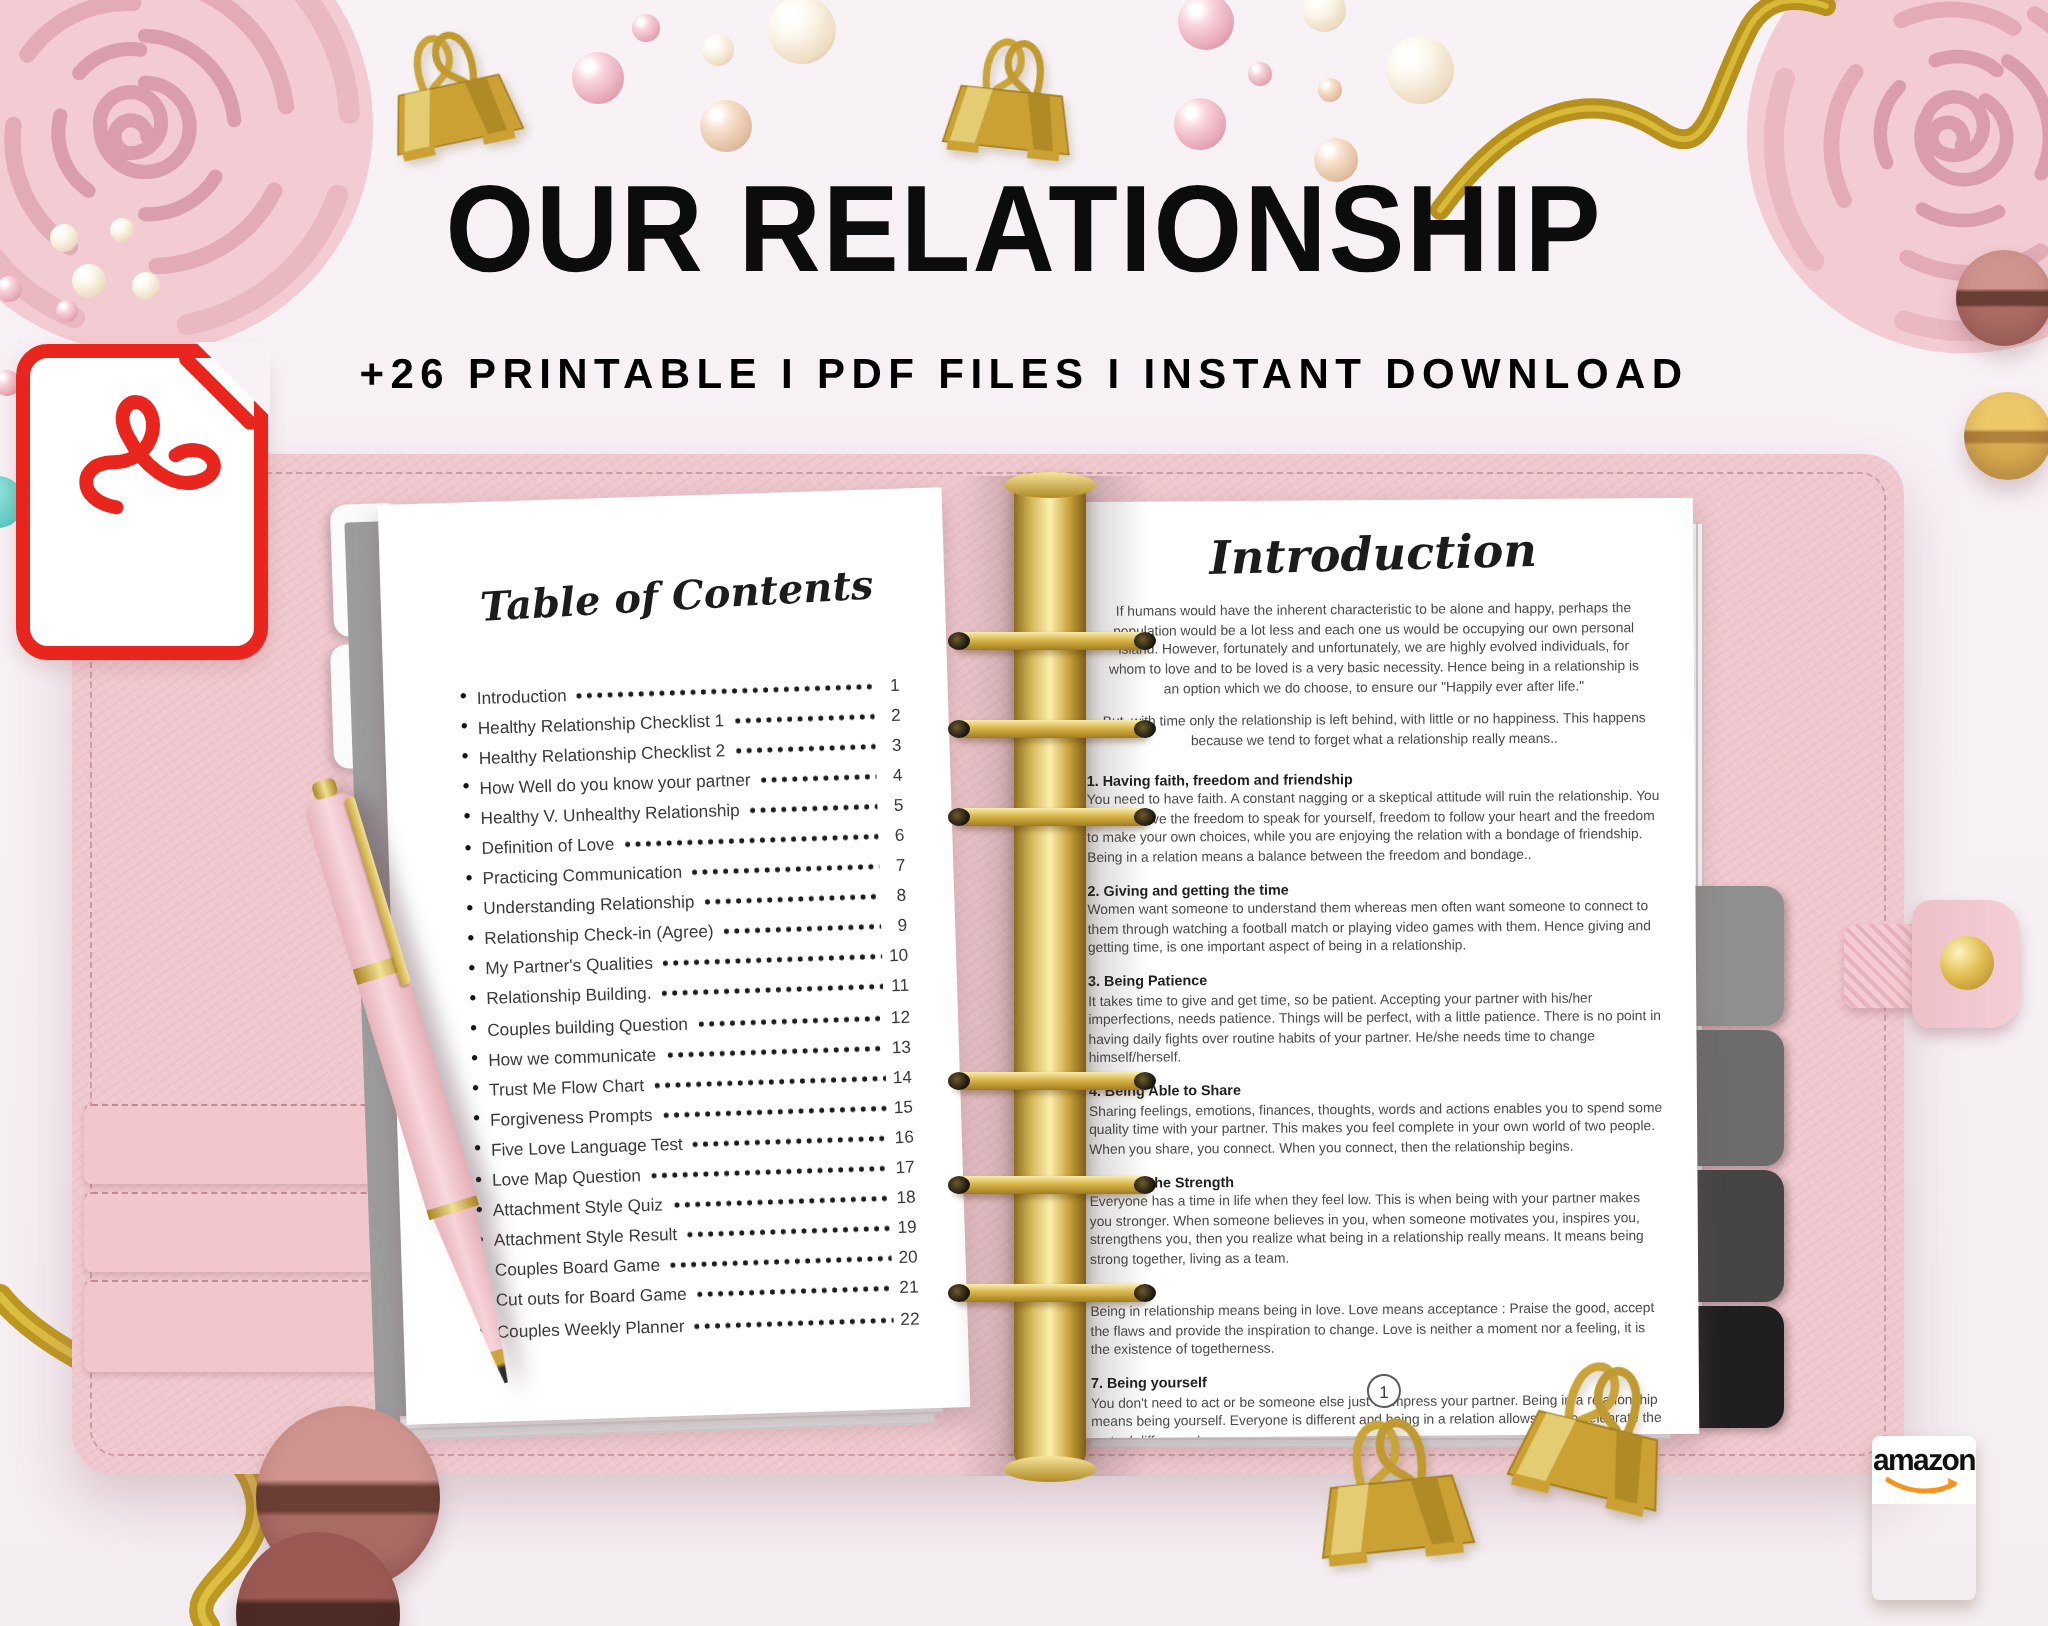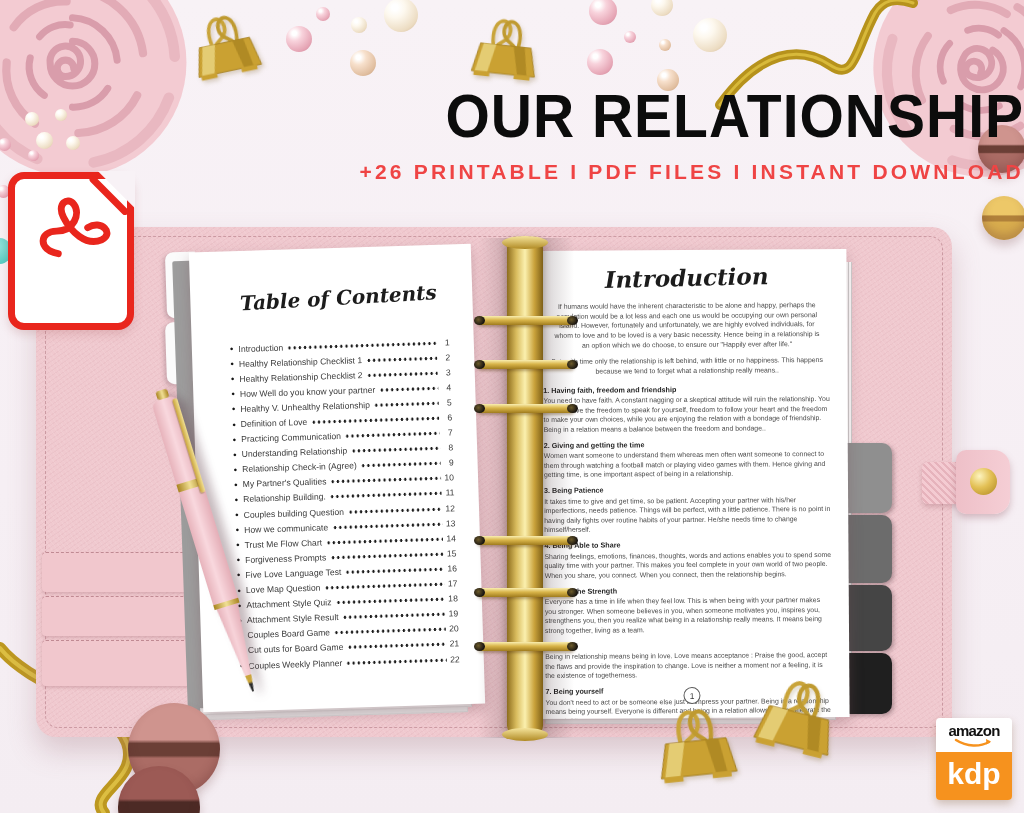--- a/index.html
+++ b/index.html
@@ -23,24 +23,24 @@
 
   .macaron { position:absolute; border-radius:50%; z-index:10;
     box-shadow:0 6px 10px rgba(120,70,70,.25), inset 0 -6px 10px rgba(90,40,40,.25); }
   .mac-rose { background:linear-gradient(180deg,#cf948e 0 40%,#6b3f36 44% 57%,#ab6c65 60% 100%); }
   .mac-maroon { background:linear-gradient(180deg,#9c5a55 0 40%,#4c2a25 44% 57%,#7d4640 60% 100%); }
   .mac-yellow { background:linear-gradient(180deg,#edc868 0 42%,#b0813a 46% 56%,#d9ad4e 60% 100%); }
   .teal-dot { position:absolute; left:-14px; top:238px; width:26px; height:26px; border-radius:50%;
     background:radial-gradient(circle at 35% 30%, #9fe8e2, #3ec2b8); z-index:3; }
 
   
-  .title-wrap { position:absolute; left:0; top:86px; width:1024px; text-align:right; z-index:3; }
+  .title-wrap { position:absolute; left:0; top:86px; width:1024px; text-align:center; z-index:3; }
   .main-title { font-size:57px; font-weight:700; letter-spacing:1px; color:#0c0c0c;
     transform:scaleY(1.08); line-height:1.05; }
-  .sub-title  { margin-top:14px; font-size:21px; font-weight:700; letter-spacing:3.2px; color:#ef4444; }
+  .sub-title  { margin-top:30px; font-size:21px; font-weight:700; letter-spacing:3.2px; color:#000000; }
 
   
   .pdf-badge { position:absolute; left:8px; top:172px; width:126px; height:158px;
     background:#ffffff; border:7px solid #e9261d; border-radius:16px; z-index:12;
     box-shadow:0 4px 10px rgba(150,60,60,.18); }
   .pdf-cut  { position:absolute; top:-8px; right:-8px; width:38px; height:38px;
     background:#f8f2f6; clip-path:polygon(2% 0, 100% 0, 100% 98%); }
   .pdf-diag { position:absolute; top:13px; right:-8px; width:52px; height:7px;
     background:#e9261d; border-radius:4px; transform:rotate(45deg); }
   .pdf-logo { position:absolute; left:10px; top:14px; width:96px; height:78px; }
@@ -137,21 +137,21 @@
   .pen-band { height:8px; background:linear-gradient(90deg,#a8831f,#f1e095,#a8831f); }
   .pen-barrel { height:118px; background:linear-gradient(90deg,#e7b3bb,#f9d8de 45%,#e4aeb7); }
   .pen-band2 { height:5px; background:linear-gradient(90deg,#a8831f,#f1e095,#a8831f); }
   .pen-nose { height:72px; background:linear-gradient(90deg,#e2aab3,#f7d3d9 45%,#dfa6b0);
     clip-path:polygon(8% 0, 92% 0, 62% 100%, 38% 100%); }
   .pen-tip { width:10px; height:17px; margin:0 auto;
     background:linear-gradient(#caa53c 0 40%, #2c2c2c 55%);
     clip-path:polygon(18% 0, 82% 0, 58% 100%, 42% 100%); }
 
   
-  .kdp-badge { position:absolute; left:936px; top:718px; width:76px; height:82px; z-index:12;
+  .kdp-badge { position:absolute; left:936px; top:718px; width:52px; height:82px; z-index:12;
     border-radius:4px; overflow:hidden; box-shadow:0 4px 8px rgba(120,80,40,.3); }
   .kdp-top { height:34px; background:#ffffff; display:flex; flex-direction:column;
     align-items:center; justify-content:center; }
   .kdp-brand { font-size:15px; font-weight:700; letter-spacing:-0.8px; color:#111; line-height:1; }
   .kdp-bottom { height:48px; background:#f6921e; color:#ffffff; font-weight:700; font-size:30px;
     display:flex; align-items:center; justify-content:center; line-height:1; padding-bottom:4px; }
 </style>
 </head>
 <body>
 
@@ -461,14 +461,13 @@
   </svg>
 
 <div class="kdp-badge">
   <div class="kdp-top">
     <span class="kdp-brand">amazon</span>
     <svg width="42" height="10" viewBox="0 0 42 10">
       <path d="M3 2 C14 9 27 9 36 4" fill="none" stroke="#f6921e" stroke-width="2.5" stroke-linecap="round"></path>
       <path d="M33 1 L38 3.5 L33.5 6.5 Z" fill="#f6921e"></path>
     </svg>
   </div>
-  <div class="kdp-bottom">kdp</div>
 </div>
 
 </body></html>

